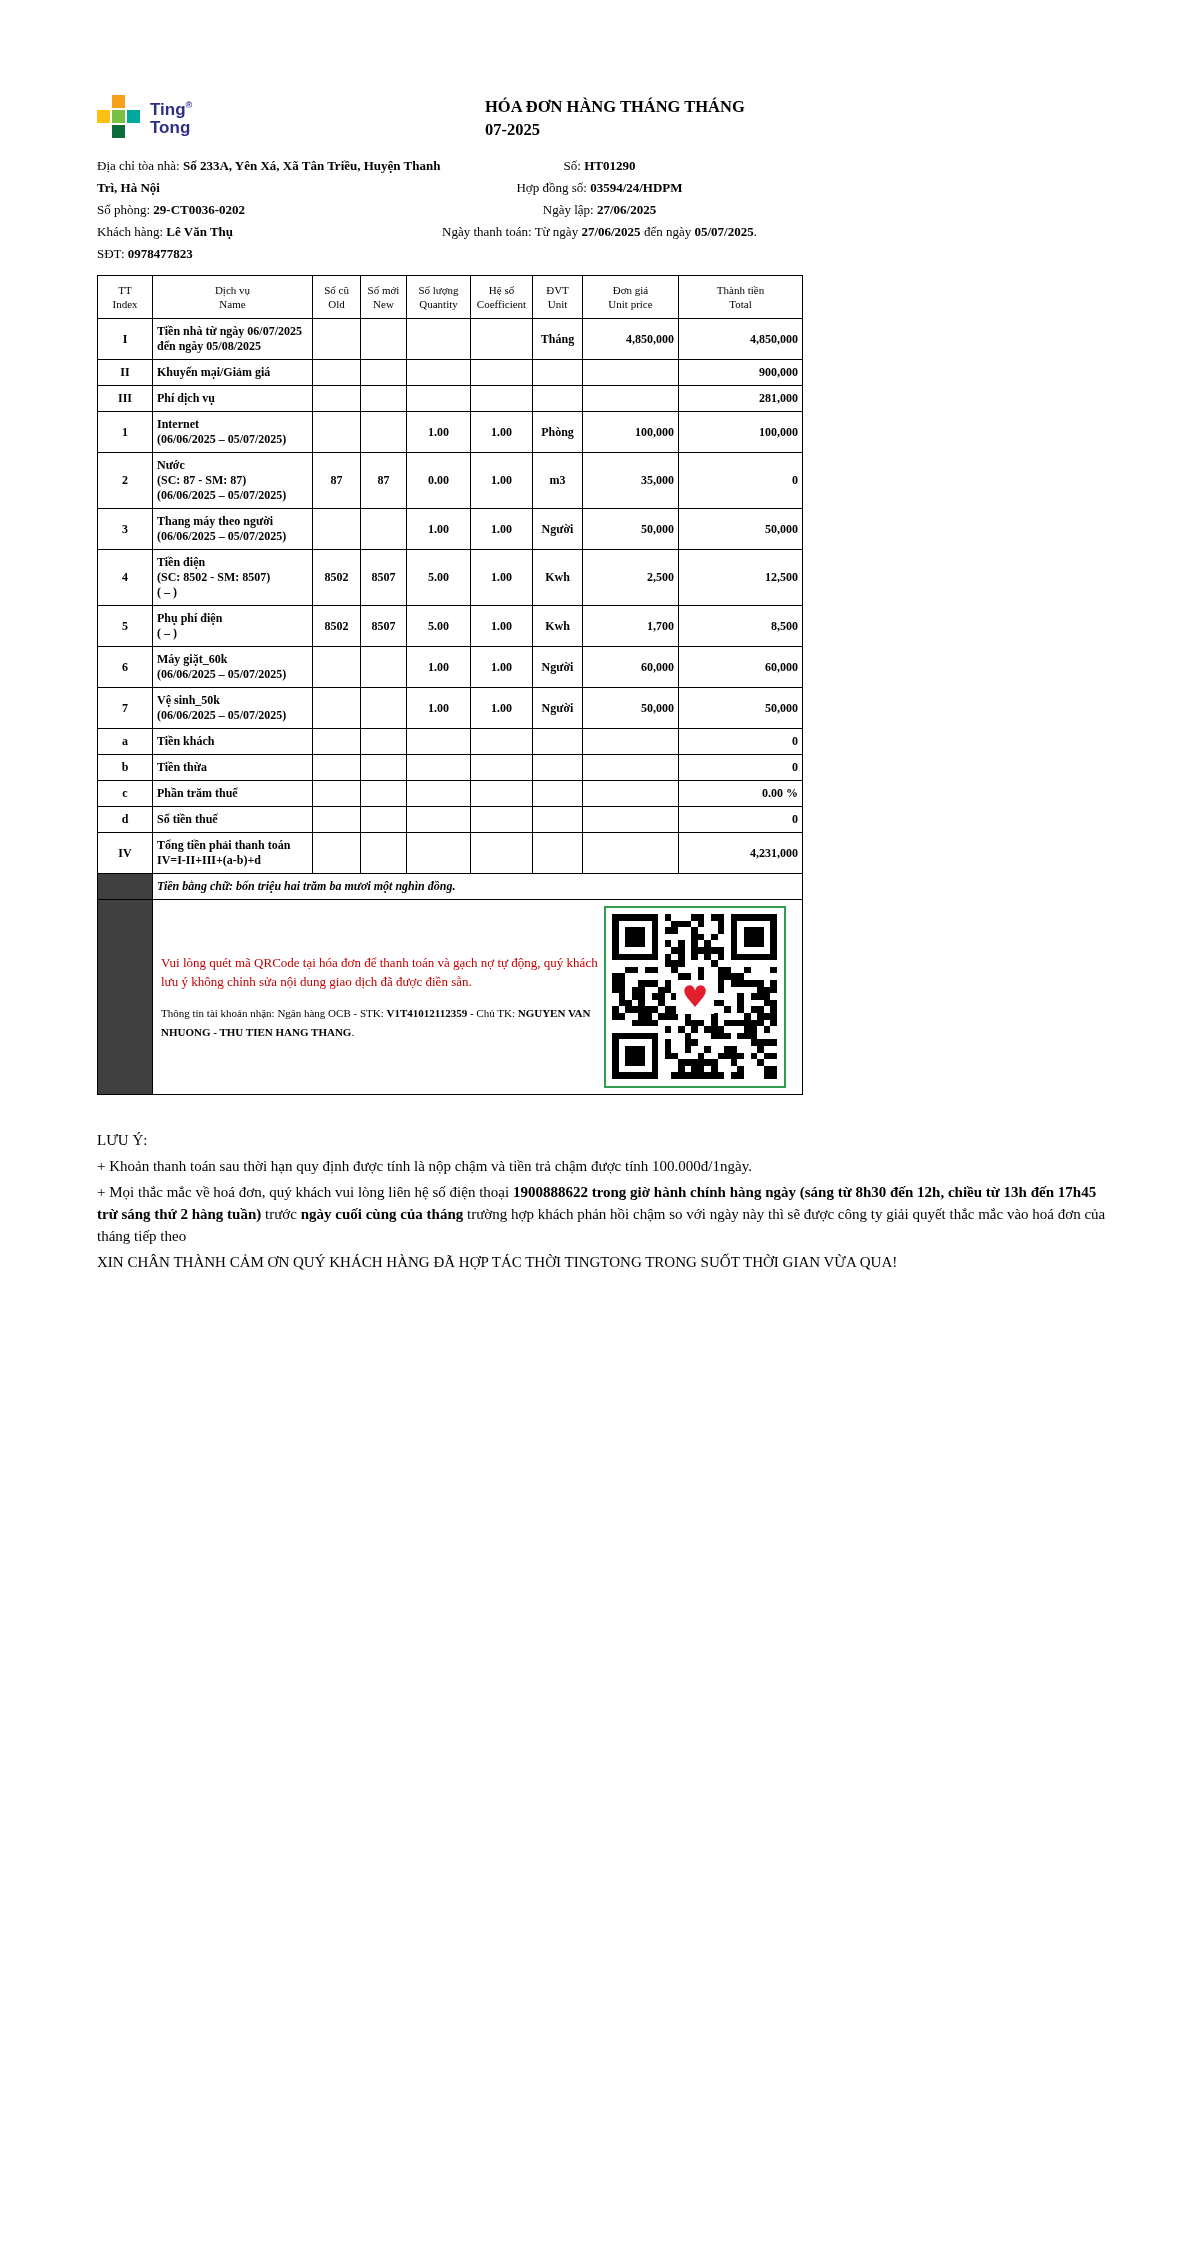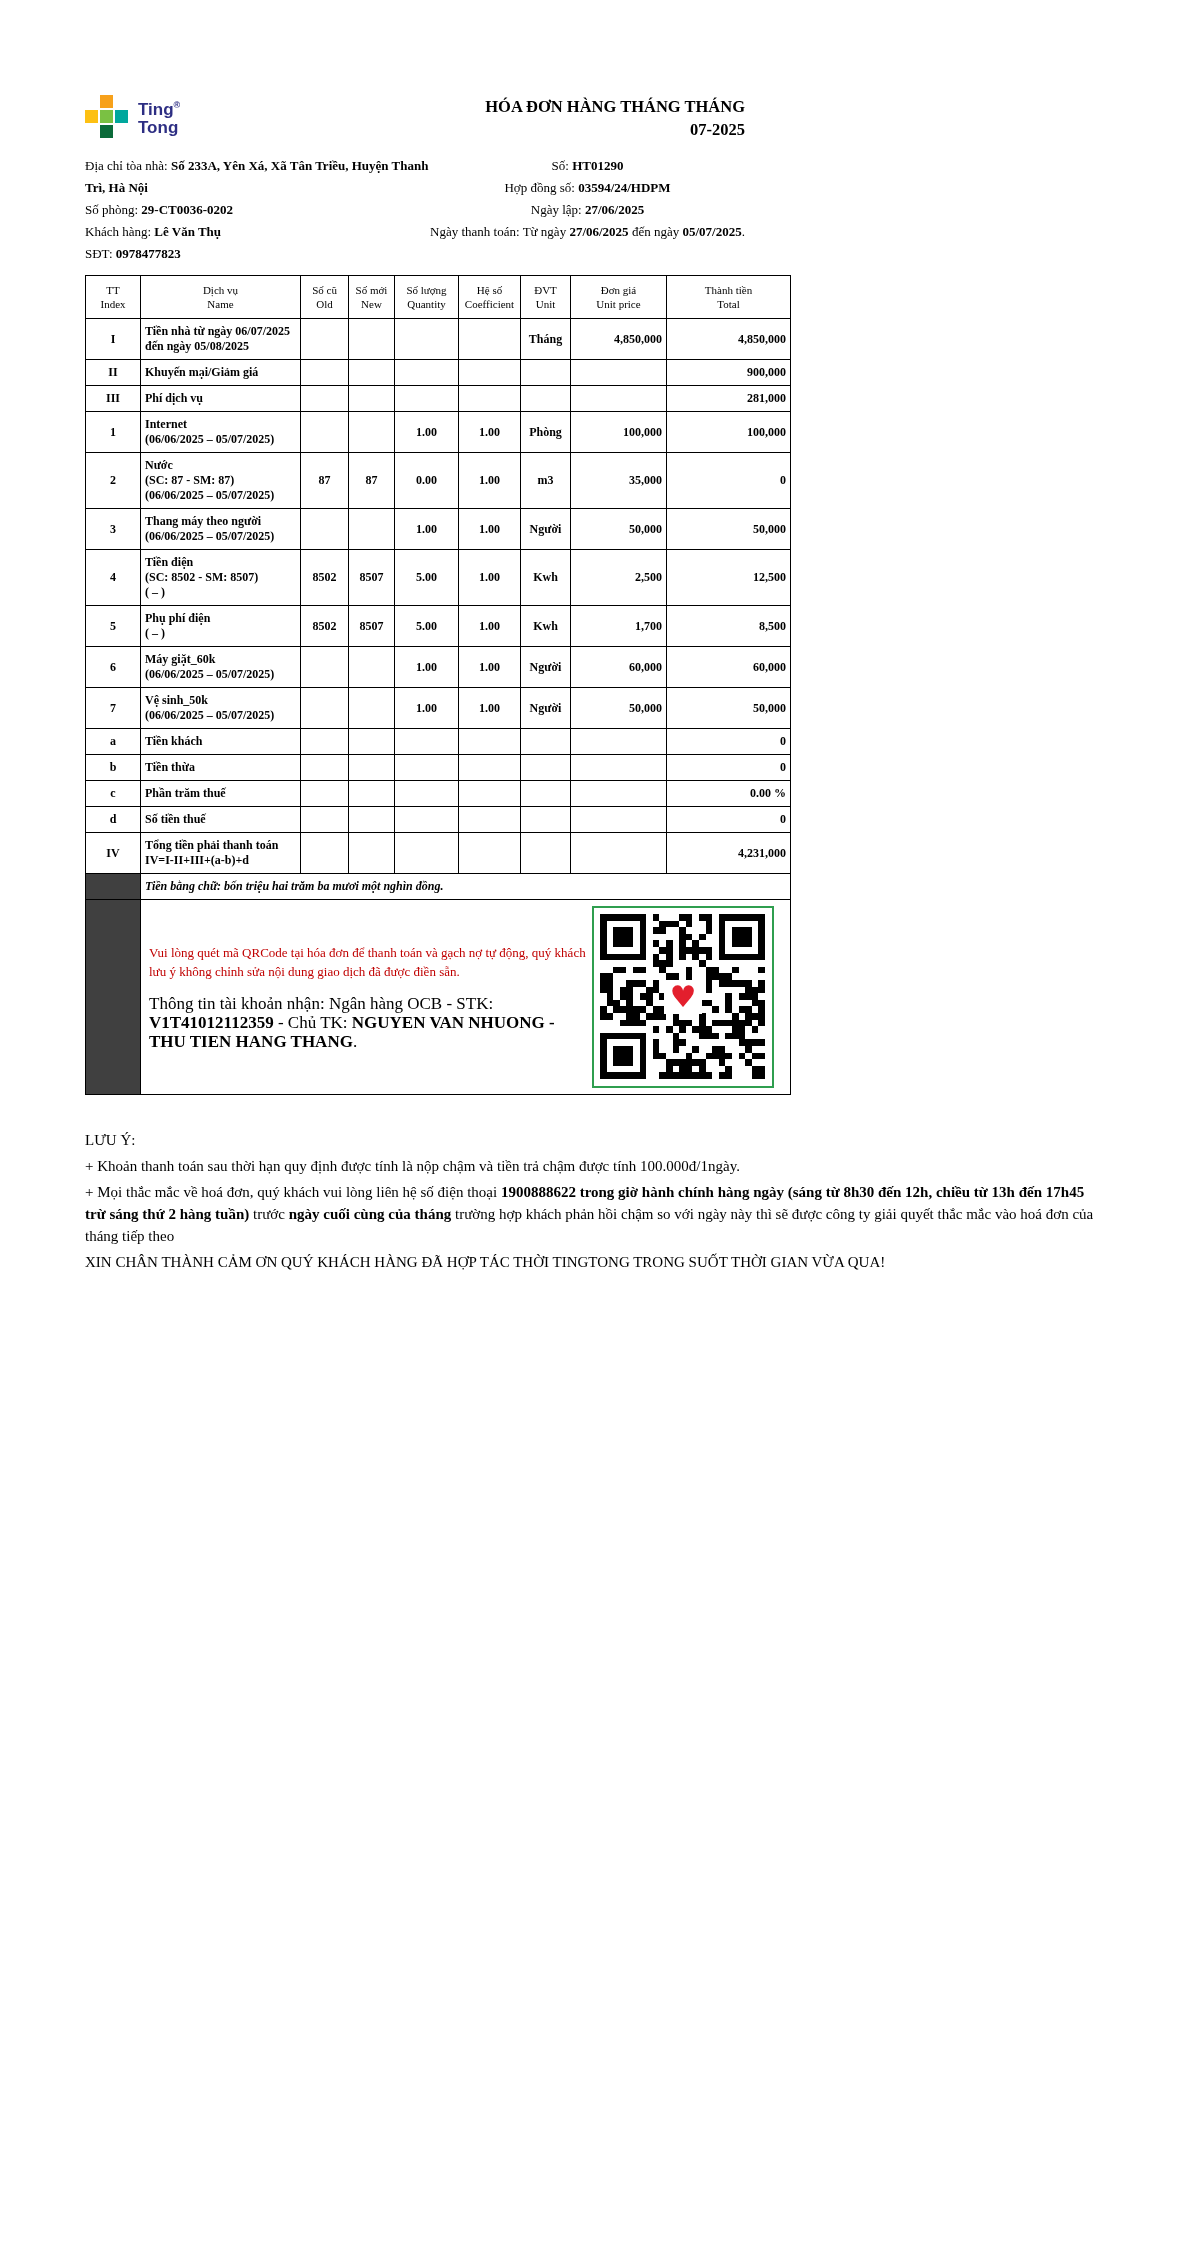--- a/index.html
+++ b/index.html
@@ -1,46 +1,46 @@
 <!DOCTYPE html>
 <html style="--red: #c00000; --green: #2f9e4f;"><head>
 <meta charset="utf-8">
 <style>
 *{box-sizing:border-box;margin:0;padding:0}
 html,body{background:#fff}
 body{width:1200px;height:2259px;font-family:"Liberation Serif",serif;color:#000;position:relative}
 .page{position:absolute;inset:0;background:#fff;overflow:hidden}
-.doc{position:absolute;left:85px;top:95px;width:1012px}
+.doc{position:absolute;left:97px;top:95px;width:1012px}
 .doc-head{width:705px}
 .head-row{display:flex;justify-content:space-between;align-items:flex-start}
 .logo{display:flex;align-items:center;gap:10px}
 .logo-icon{position:relative;width:43px;height:43px}
 .px{position:absolute;width:13px;height:13px}
 .logo-text{font-family:"Liberation Sans",sans-serif;font-weight:bold;font-size:17px;line-height:19px;color:#2d2e83}
 .reg{font-size:9px;vertical-align:super}
-.title{width:272px;margin-right:45px;text-align:right;font-weight:bold;font-size:16.5px;line-height:23px}
+.title{width:272px;margin-right:45px;text-align:left;font-weight:bold;font-size:16.5px;line-height:23px}
 .info-row{display:flex;margin-top:14px;font-size:13px;line-height:22px}
 .info-left{width:345px}
 .info-right{flex:1;text-align:center;padding-right:45px}
 .b{font-weight:bold}
 table.inv{width:705px;border-collapse:collapse;table-layout:fixed;margin-top:10px}
 .inv th,.inv td{border:1px solid #000;vertical-align:middle}
 .inv th{font-size:11px;line-height:14px;padding:7px 2px;text-align:center;font-weight:normal}
 .inv td{font-size:12px;line-height:15px;padding:5px 4px;font-weight:bold}
 .c-tt{text-align:center}
 .c-name{padding-left:8px}
 .c-ctr{text-align:center}
 .c-money{text-align:right;padding-right:6px}
 .dark-cell{background:#404040}
 .words-cell{font-weight:normal;font-style:italic;padding-left:8px}
 .qr-cell{padding:10px 12px}
 .qr-wrap{display:flex;align-items:center;min-height:184px}
 .qr-texts{flex:1;font-weight:normal;padding:0 4px}
 .qr-red{color:var(--red,#c00000);font-size:13px;line-height:19px}
-.qr-account{margin-top:13px;font-size:17px;line-height:19px}
+.qr-account{margin-top:13px;font-size:11px;line-height:19px}
 .qr-frame{position:relative;flex:0 0 auto;width:182px;height:182px;border:2px solid var(--green,#2f9e4f);background:#fff;padding:6px;margin-right:12px}
 .qr-logo{position:absolute;left:50%;top:50%;transform:translate(-50%,-50%);width:38px;height:34px;background:#fff;display:flex;align-items:center;justify-content:center;font-size:30px;line-height:30px;font-family:"DejaVu Sans",sans-serif}
 .footer{margin-top:34px;width:1012px;font-size:15px;line-height:22px}
 .note{margin-top:4px}
 .bold{font-weight:normal}
 </style>
 </head>
 <body>
 
 <div class="page">

